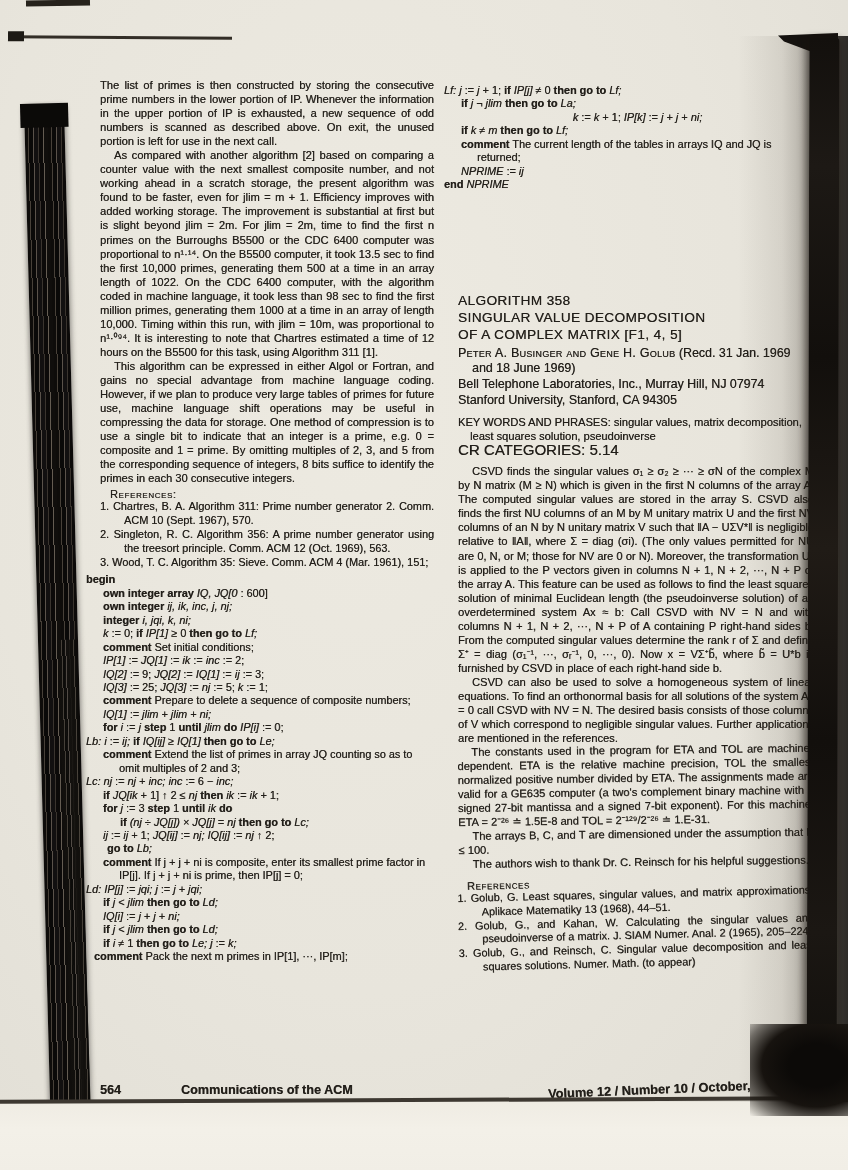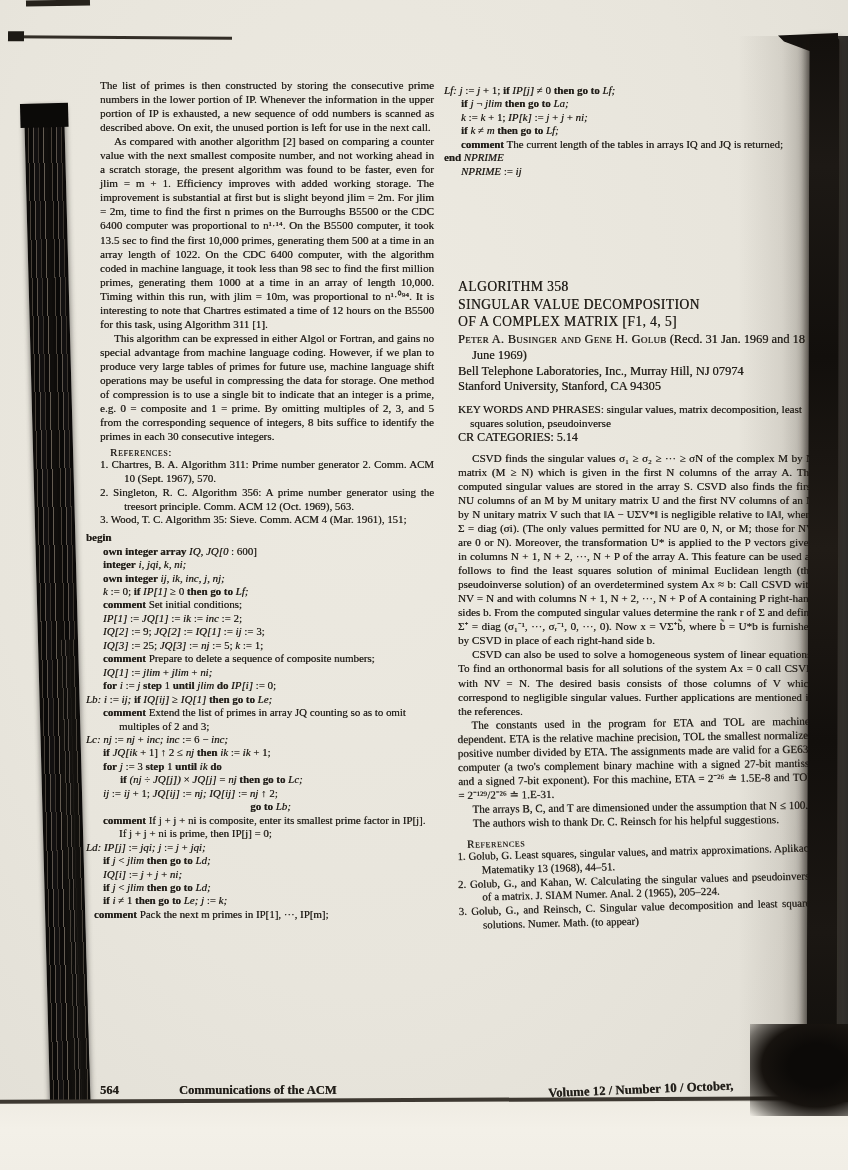--- a/index.html
+++ b/index.html
@@ -1,19 +1,19 @@
 <!DOCTYPE html>
 <html><head>
 <meta charset="utf-8">
 <style>
   html,body{margin:0;padding:0;background:#8f8c84;}
   .scan{
     position:relative; width:848px; height:1170px; overflow:hidden;
     background:radial-gradient(ellipse at 42% 32%, #edeae1 0%, #e8e5dc 55%, #e0ddd4 100%);
-    font-family:Liberation Serif, serif;
+    font-family:Liberation Sans, sans-serif;
     color:#211e19;
   }
   .txt{ text-shadow:0.3px 0.2px 0.3px rgba(28,23,17,0.7); }
   
   .col-left{ position:absolute; left:100px; top:78px; width:334px; z-index:2; }
   .col-right{ position:absolute; left:458px; top:84px; width:356px; z-index:2; }
   .para{ font-size:11.1px; line-height:14.05px; text-align:justify; text-indent:14px; margin:0; }
   .para.noindent{ text-indent:0; }
   .refs-head{ font-variant:small-caps; letter-spacing:.6px; font-size:11px; margin-left:10px; margin-top:3px; }
   .ref{ font-size:10.9px; line-height:13.8px; padding-left:24px; text-indent:-24px; text-align:justify; }
@@ -21,21 +21,21 @@
   .code-line{ white-space:normal; }
   .code-line b{ font-weight:bold; font-style:normal; }
   .code-line i{ font-style:italic; }
   
   .alg-block{ margin-top:100px; }
   .alg-title{ font-size:13.6px; line-height:17.4px; letter-spacing:.4px; }
   .alg-authors{ font-size:12.4px; line-height:15.6px; padding-left:14px; text-indent:-14px; margin-top:2px;}
   .sc{ font-variant:small-caps; letter-spacing:.3px; }
   .alg-affil{ font-size:12.4px; line-height:15.6px; }
   .alg-keywords{ font-size:11.1px; line-height:14px; margin-top:7px; padding-left:12px; text-indent:-12px; }
-  .alg-cr{ font-size:12px; line-height:14px; }
+  .alg-cr{ font-size:15px; line-height:14px; }
   .tilt-a{ transform:rotate(-0.7deg); transform-origin:left center; }
   .tilt-b{ transform:rotate(-1.4deg); transform-origin:left center; }
   
   .footer-left{ position:absolute; left:100px; top:1083px; z-index:2; font-weight:bold; font-size:12.6px; }
   .footer-left .num{ margin-right:60px; }
   .footer-right{ position:absolute; left:548px; top:1086px; z-index:2; font-weight:bold; font-size:12.8px;
                  transform:rotate(-2.3deg); transform-origin:left center; white-space:nowrap; }
   
   .deco{ pointer-events:none; }
   .mark-topleft{ position:absolute; left:26px; top:0; width:64px; height:6px; background:#26221c;
@@ -84,57 +84,57 @@
     <p class="para noindent">The list of primes is then constructed by storing the consecutive prime numbers in the lower portion of IP. Whenever the information in the upper portion of IP is exhausted, a new sequence of odd numbers is scanned as described above. On exit, the unused portion is left for use in the next call.</p>
     <p class="para">As compared with another algorithm [2] based on comparing a counter value with the next smallest composite number, and not working ahead in a scratch storage, the present algorithm was found to be faster, even for jlim = m + 1. Efficiency improves with added working storage. The improvement is substantial at first but is slight beyond jlim = 2m. For jlim = 2m, time to find the first n primes on the Burroughs B5500 or the CDC 6400 computer was proportional to n¹·¹⁴. On the B5500 computer, it took 13.5 sec to find the first 10,000 primes, generating them 500 at a time in an array length of 1022. On the CDC 6400 computer, with the algorithm coded in machine language, it took less than 98 sec to find the first million primes, generating them 1000 at a time in an array of length 10,000. Timing within this run, with jlim = 10m, was proportional to n¹·⁰⁹⁴. It is interesting to note that Chartres estimated a time of 12 hours on the B5500 for this task, using Algorithm 311 [1].</p>
     <p class="para">This algorithm can be expressed in either Algol or Fortran, and gains no special advantage from machine language coding. However, if we plan to produce very large tables of primes for future use, machine language shift operations may be useful in compressing the data for storage. One method of compression is to use a single bit to indicate that an integer is a prime, e.g. 0 = composite and 1 = prime. By omitting multiples of 2, 3, and 5 from the corresponding sequence of integers, 8 bits suffice to identify the primes in each 30 consecutive integers.</p>
     <div class="refs-head">References:</div>
     <div class="ref">1. Chartres, B. A.  Algorithm 311: Prime number generator 2. Comm. ACM 10 (Sept. 1967), 570.</div>
     <div class="ref">2. Singleton, R. C.  Algorithm 356: A prime number generator using the treesort principle. Comm. ACM 12 (Oct. 1969), 563.</div>
     <div class="ref">3. Wood, T. C.  Algorithm 35: Sieve. Comm. ACM 4 (Mar. 1961), 151;</div>
     <div class="code">
         <div class="code-line" style="padding-left: 16px; text-indent: -16px;"><b>begin</b></div>
         <div class="code-line" style="padding-left: 33px; text-indent: -16px;"><b>own</b><b> integer</b><b> array</b><i> IQ,</i><i> JQ[0</i><span> :</span><span> 600]</span></div>
+        <div class="code-line" style="padding-left: 33px; text-indent: -16px;"><b>own</b><b> integer</b><i> ij,</i><i> ik,</i><i> inc,</i><i> j,</i><i> nj;</i></div>
         <div class="code-line" style="padding-left: 33px; text-indent: -16px;"><b>integer</b><i> i,</i><i> jqi,</i><i> k,</i><i> ni;</i></div>
-        <div class="code-line" style="padding-left: 33px; text-indent: -16px;"><b>own</b><b> integer</b><i> ij,</i><i> ik,</i><i> inc,</i><i> j,</i><i> nj;</i></div>
         <div class="code-line" style="padding-left: 33px; text-indent: -16px;"><i>k</i><span> :=</span><span> 0;</span><b> if</b><i> IP[1]</i><span> ≥</span><span> 0</span><b> then</b><b> go</b><b> to</b><i> Lf;</i></div>
         <div class="code-line" style="padding-left: 33px; text-indent: -16px;"><b>comment</b><span> Set</span><span> initial</span><span> conditions;</span></div>
         <div class="code-line" style="padding-left: 33px; text-indent: -16px;"><i>IP[1]</i><span> :=</span><i> JQ[1]</i><span> :=</span><i> ik</i><span> :=</span><i> inc</i><span> :=</span><span> 2;</span></div>
         <div class="code-line" style="padding-left: 33px; text-indent: -16px;"><i>IQ[2]</i><span> :=</span><span> 9;</span><i> JQ[2]</i><span> :=</span><i> IQ[1]</i><span> :=</span><i> ij</i><span> :=</span><span> 3;</span></div>
         <div class="code-line" style="padding-left: 33px; text-indent: -16px;"><i>IQ[3]</i><span> :=</span><span> 25;</span><i> JQ[3]</i><span> :=</span><i> nj</i><span> :=</span><span> 5;</span><i> k</i><span> :=</span><span> 1;</span></div>
         <div class="code-line" style="padding-left: 33px; text-indent: -16px;"><b>comment</b><span> Prepare</span><span> to</span><span> delete</span><span> a</span><span> sequence</span><span> of</span><span> composite</span><span> numbers;</span></div>
         <div class="code-line" style="padding-left: 33px; text-indent: -16px;"><i>IQ[1]</i><span> :=</span><i> jlim</i><span> +</span><i> jlim</i><span> +</span><i> ni;</i></div>
         <div class="code-line" style="padding-left: 33px; text-indent: -16px;"><b>for</b><i> i</i><span> :=</span><i> j</i><b> step</b><span> 1</span><b> until</b><i> jlim</i><b> do</b><i> IP[i]</i><span> :=</span><span> 0;</span></div>
         <div class="code-line" style="padding-left: 16px; text-indent: -16px;"><i>Lb:</i><i> i</i><span> :=</span><i> ij;</i><b> if</b><i> IQ[ij]</i><span> ≥</span><i> IQ[1]</i><b> then</b><b> go</b><b> to</b><i> Le;</i></div>
         <div class="code-line" style="padding-left: 33px; text-indent: -16px;"><b>comment</b><span> Extend</span><span> the</span><span> list</span><span> of</span><span> primes</span><span> in</span><span> array</span><span> JQ</span><span> counting</span><span> so</span><span> as</span><span> to</span><span> omit</span><span> multiples</span><span> of</span><span> 2</span><span> and</span><span> 3;</span></div>
         <div class="code-line" style="padding-left: 16px; text-indent: -16px;"><i>Lc:</i><i> nj</i><span> :=</span><i> nj</i><span> +</span><i> inc;</i><i> inc</i><span> :=</span><span> 6</span><span> −</span><i> inc;</i></div>
         <div class="code-line" style="padding-left: 33px; text-indent: -16px;"><b>if</b><i> JQ[ik</i><span> +</span><span> 1]</span><span> ↑</span><span> 2</span><span> ≤</span><i> nj</i><b> then</b><i> ik</i><span> :=</span><i> ik</i><span> +</span><span> 1;</span></div>
         <div class="code-line" style="padding-left: 33px; text-indent: -16px;"><b>for</b><i> j</i><span> :=</span><span> 3</span><b> step</b><span> 1</span><b> until</b><i> ik</i><b> do</b></div>
         <div class="code-line" style="padding-left: 50px; text-indent: -16px;"><b>if</b><i> (nj</i><span> ÷</span><i> JQ[j])</i><span> ×</span><i> JQ[j]</i><span> =</span><i> nj</i><b> then</b><b> go</b><b> to</b><i> Lc;</i></div>
         <div class="code-line" style="padding-left: 33px; text-indent: -16px;"><i>ij</i><span> :=</span><i> ij</i><span> +</span><span> 1;</span><i> JQ[ij]</i><span> :=</span><i> nj;</i><i> IQ[ij]</i><span> :=</span><i> nj</i><span> ↑</span><span> 2;</span></div>
-        <div class="code-line" style="padding-left: 37px; text-indent: -16px; text-align: center;"><b>go</b><b> to</b><i> Lb;</i></div>
+        <div class="code-line" style="padding-left: 37px; text-indent: -16px;"><b>go</b><b> to</b><i> Lb;</i></div>
         <div class="code-line" style="padding-left: 33px; text-indent: -16px;"><b>comment</b><span> If</span><span> j</span><span> +</span><span> j</span><span> +</span><span> ni</span><span> is</span><span> composite,</span><span> enter</span><span> its</span><span> smallest</span><span> prime</span><span> factor</span><span> in</span><span> IP[j].</span><span> If</span><span> j</span><span> +</span><span> j</span><span> +</span><span> ni</span><span> is</span><span> prime,</span><span> then</span><span> IP[j]</span><span> =</span><span> 0;</span></div>
         <div class="code-line" style="padding-left: 16px; text-indent: -16px;"><i>Ld:</i><i> IP[j]</i><span> :=</span><i> jqi;</i><i> j</i><span> :=</span><i> j</i><span> +</span><i> jqi;</i></div>
         <div class="code-line" style="padding-left: 33px; text-indent: -16px;"><b>if</b><i> j</i><span> &lt;</span><i> jlim</i><b> then</b><b> go</b><b> to</b><i> Ld;</i></div>
         <div class="code-line" style="padding-left: 33px; text-indent: -16px;"><i>IQ[i]</i><span> :=</span><i> j</i><span> +</span><i> j</i><span> +</span><i> ni;</i></div>
         <div class="code-line" style="padding-left: 33px; text-indent: -16px;"><b>if</b><i> j</i><span> &lt;</span><i> jlim</i><b> then</b><b> go</b><b> to</b><i> Ld;</i></div>
         <div class="code-line" style="padding-left: 33px; text-indent: -16px;"><b>if</b><i> i</i><span> ≠</span><span> 1</span><b> then</b><b> go</b><b> to</b><i> Le;</i><i> j</i><span> :=</span><i> k;</i></div>
         <div class="code-line" style="padding-left: 24px; text-indent: -16px;"><b>comment</b><span> Pack</span><span> the</span><span> next</span><span> m</span><span> primes</span><span> in</span><span> IP[1],</span><span> ···,</span><span> IP[m];</span></div>
       </div>
   </div>
 
   <div class="col-right txt">
     <div class="code" style="margin-top:0;">
         <div class="code-line" style="padding-left: 16px; text-indent: -16px;"><i>Lf:</i><i> j</i><span> :=</span><i> j</i><span> +</span><span> 1;</span><b> if</b><i> IP[j]</i><span> ≠</span><span> 0</span><b> then</b><b> go</b><b> to</b><i> Lf;</i></div>
         <div class="code-line" style="padding-left: 33px; text-indent: -16px;"><b>if</b><i> j</i><span> ¬</span><i> jlim</i><b> then</b><b> go</b><b> to</b><i> La;</i></div>
-        <div class="code-line" style="padding-left: 33px; text-indent: -16px;"><i>k</i><span> :=</span><i> k</i><span> +</span><span> 1;</span><i> IP[k]</i><span> :=</span><i> j</i><span> +</span><i> j</i><span> +</span><i> ni;</i></div>
+        <div class="code-line" style="padding-left: 33px; text-indent: -16px; text-align: center;"><i>k</i><span> :=</span><i> k</i><span> +</span><span> 1;</span><i> IP[k]</i><span> :=</span><i> j</i><span> +</span><i> j</i><span> +</span><i> ni;</i></div>
         <div class="code-line" style="padding-left: 33px; text-indent: -16px;"><b>if</b><i> k</i><span> ≠</span><i> m</i><b> then</b><b> go</b><b> to</b><i> Lf;</i></div>
         <div class="code-line" style="padding-left: 33px; text-indent: -16px;"><b>comment</b><span> The</span><span> current</span><span> length</span><span> of</span><span> the</span><span> tables</span><span> in</span><span> arrays</span><span> IQ</span><span> and</span><span> JQ</span><span> is</span><span> returned;</span></div>
+        <div class="code-line" style="padding-left: 33px; text-indent: -16px;"><i>NPRIME</i><span> :=</span><i> ij</i></div>
         <div class="code-line" style="padding-left: 16px; text-indent: -16px;"><b>end</b><i> NPRIME</i></div>
-        <div class="code-line" style="padding-left: 33px; text-indent: -16px;"><i>NPRIME</i><span> :=</span><i> ij</i></div>
       </div>
 
     <div class="alg-block">
       <div class="alg-title">ALGORITHM 358</div>
       <div class="alg-title">SINGULAR VALUE DECOMPOSITION</div>
       <div class="alg-title">OF A COMPLEX MATRIX [F1, 4, 5]</div>
       <div class="alg-authors"><span class="sc">Peter A. Businger and Gene H. Golub</span><span> (Recd. 31 Jan. 1969 and 18 June 1969)</span></div>
       <div class="alg-affil">Bell Telephone Laboratories, Inc., Murray Hill, NJ 07974</div>
       <div class="alg-affil">Stanford University, Stanford, CA 94305</div>
       <div class="alg-keywords">KEY WORDS AND PHRASES: singular values, matrix decomposition, least squares solution, pseudoinverse</div>

